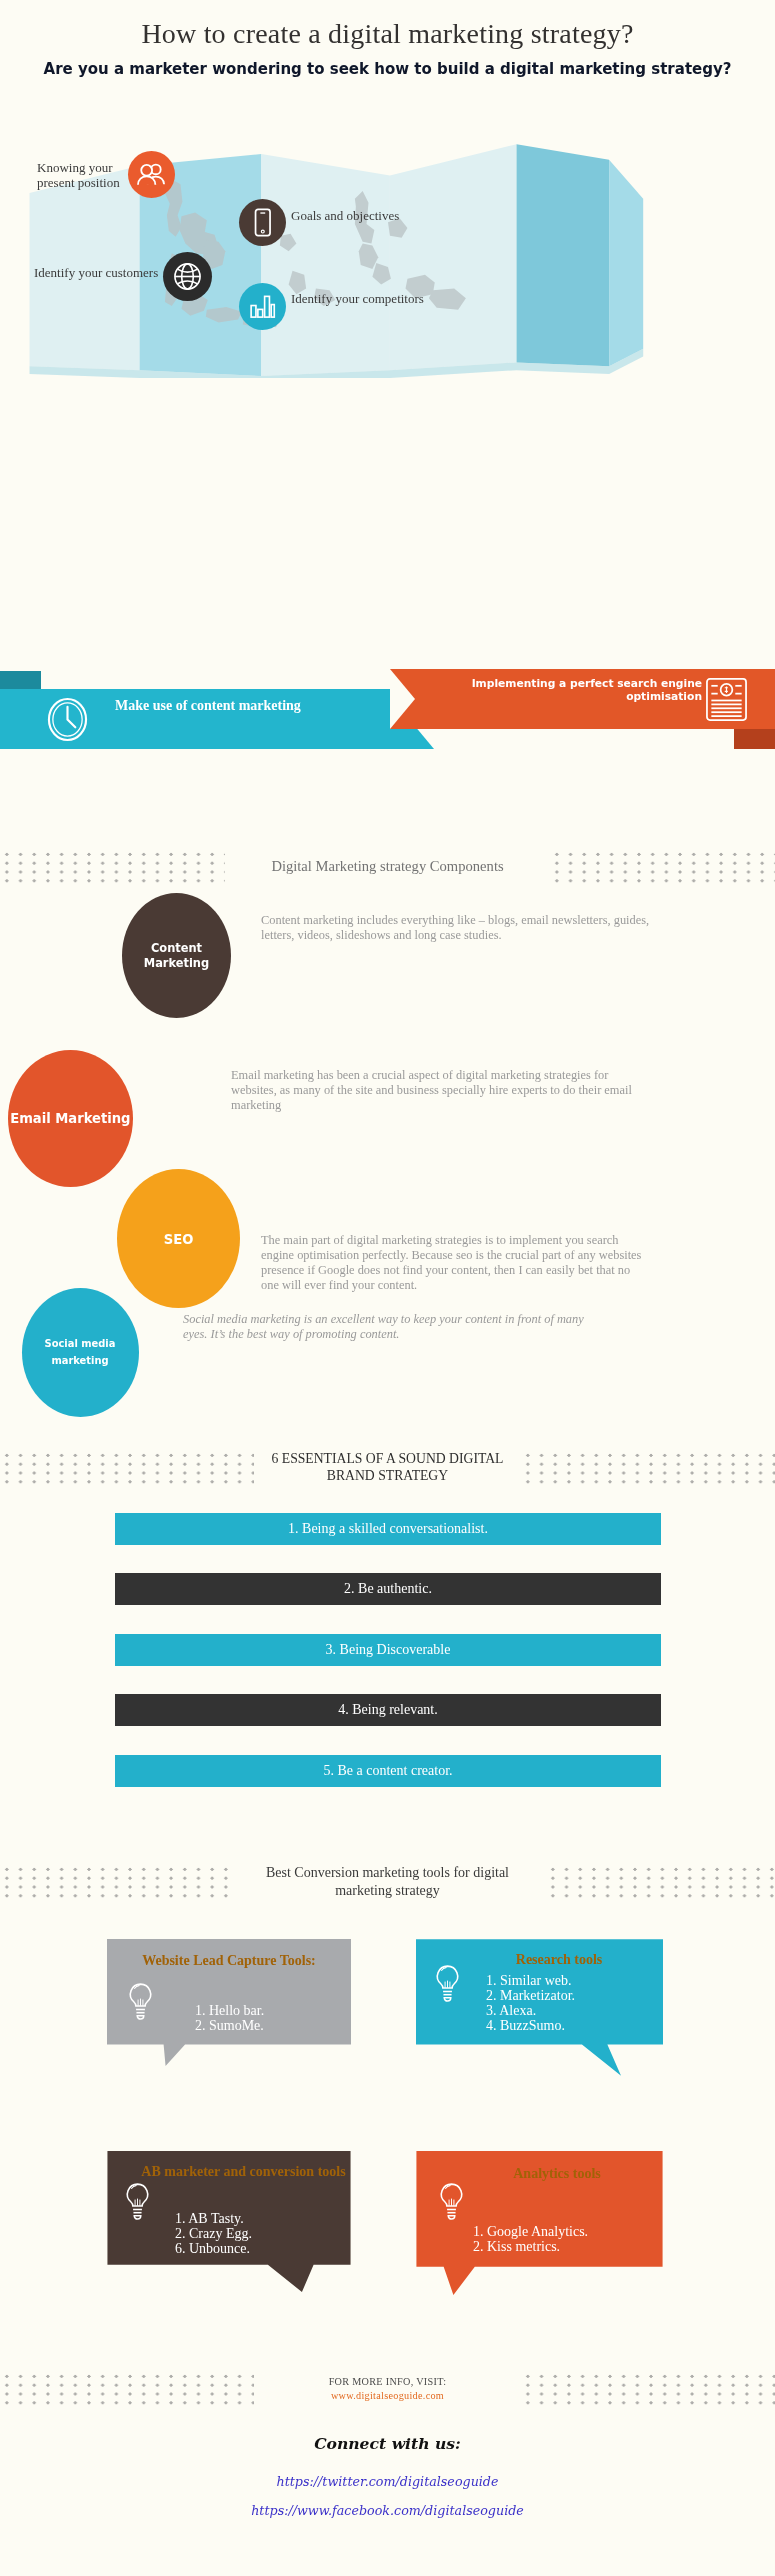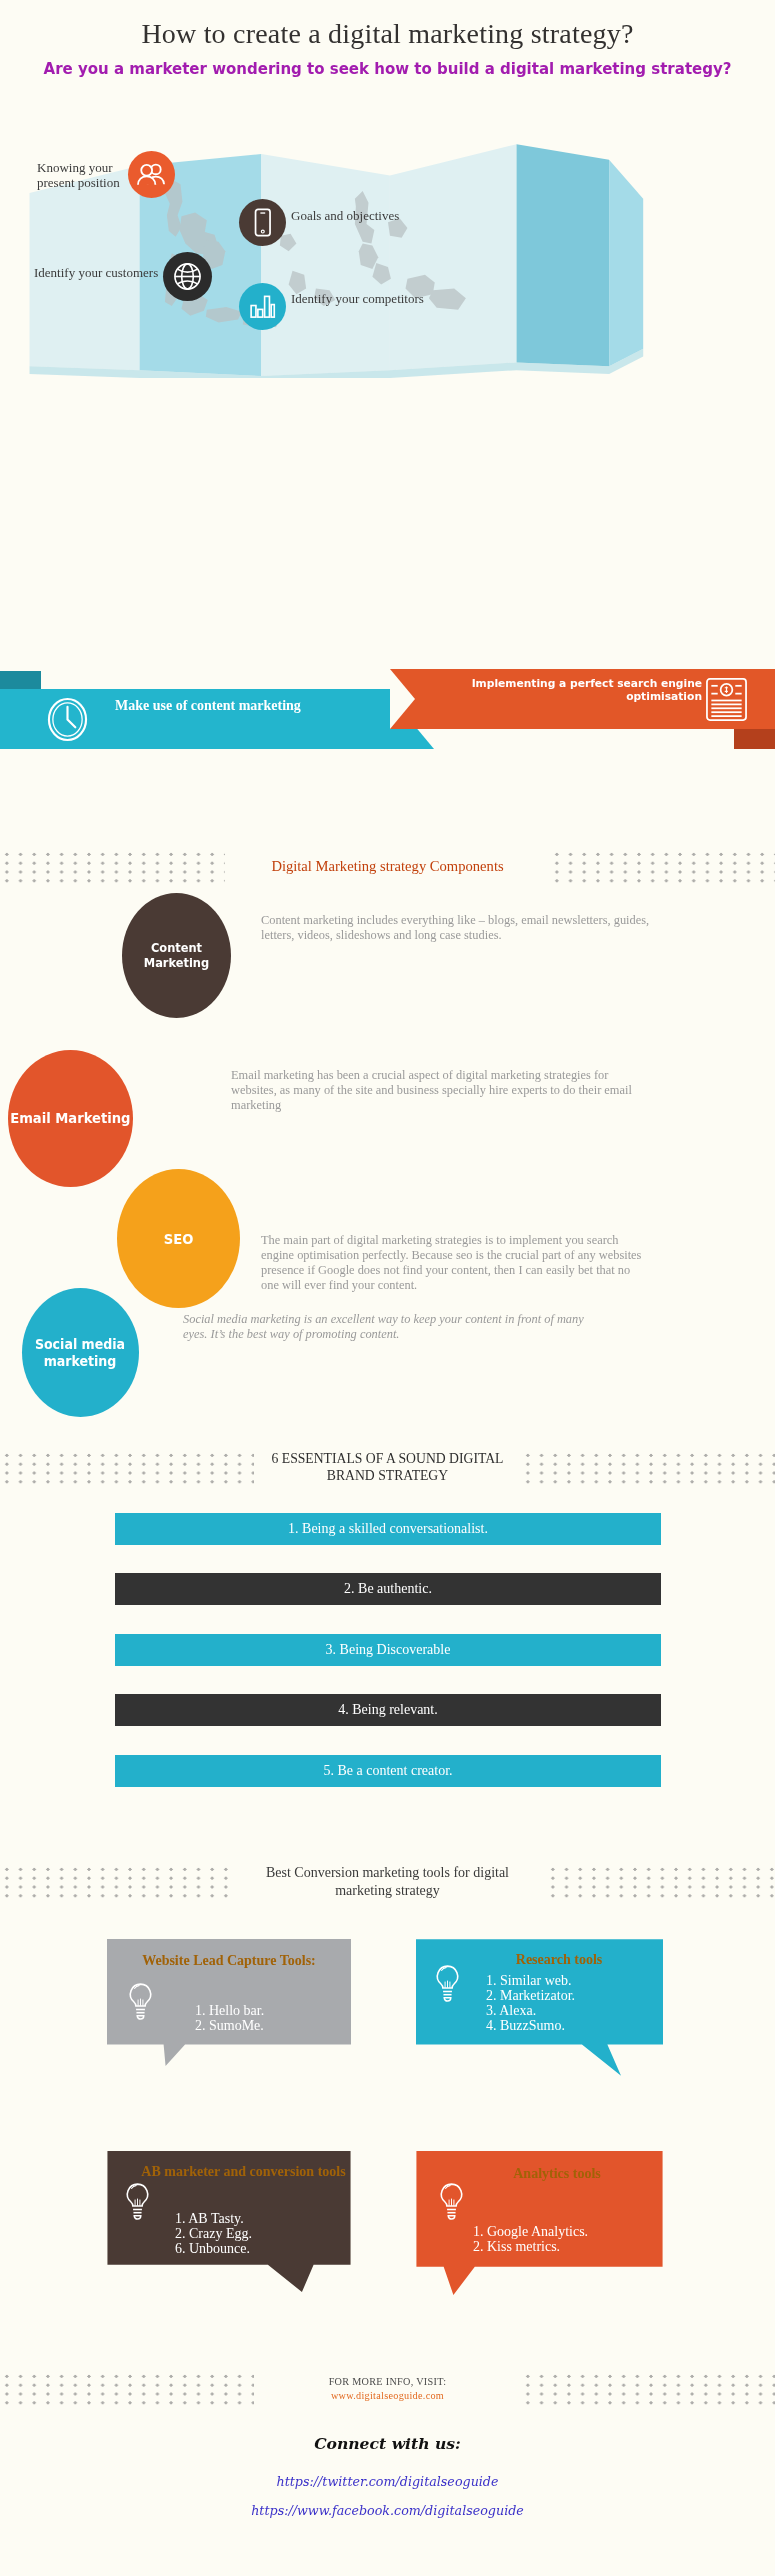--- a/index.html
+++ b/index.html
@@ -26,21 +26,21 @@
     color:#333130;
     letter-spacing:0.2px;
   }
   .hero-sub{
     position:absolute;left:0;top:60px;width:775px;
     text-align:center;
     font-family:"DejaVu Sans", sans-serif;
     font-size:15px;
     line-height:19.5px;
     font-weight:600;
-    color:#a21caf;
+    color:#0f172a;
   }
 
   
   .map-wrap{position:absolute;left:0;top:115px;width:775px;height:263px;}
   .map-svg{position:absolute;left:0;top:0;}
   .map-label{
     position:absolute;
     font-family:"Liberation Serif", serif;
     font-size:13px;
     line-height:15px;
@@ -275,40 +275,40 @@
         <line x1="6.5" y1="28" x2="37.5" y2="28"></line>
         <line x1="6.5" y1="32" x2="37.5" y2="32"></line>
         <line x1="6.5" y1="36" x2="37.5" y2="36"></line>
         <line x1="6.5" y1="40" x2="37.5" y2="40"></line>
       </svg>
     </div>
   </div>
 
   <div class="sec-head" style="top:845px;">
     <div class="dots dots-l"></div>
-    <div class="sec-head-title" style="font-size:14.6px;color:#c2410c;width:302px;">Digital Marketing strategy Components</div>
+    <div class="sec-head-title" style="font-size:14.6px;color:#737373;width:302px;">Digital Marketing strategy Components</div>
     <div class="dots dots-l"></div>
   </div>
 
   <div class="comp-ell" style="left:122px;top:893px;width:109px;height:125px;background:#4a3a34;font-size:12.7px;line-height:14.6px;">
     <span>Content Marketing</span>
   </div>
   <div class="comp-text" style="left:261px;top:913px;width:410px;">Content marketing includes everything like – blogs, email newsletters, guides, letters, videos, slideshows and long case studies.</div>
 
   <div class="comp-ell" style="left:7.8px;top:1050px;width:125px;height:137px;background:#e2552b;font-size:14.6px;line-height:18.5px;">
     <span>Email Marketing</span>
   </div>
   <div class="comp-text" style="left:231px;top:1068px;width:419px;">Email marketing has been a crucial aspect of digital marketing strategies for websites, as many of the site and business specially hire experts to do their email marketing</div>
 
   <div class="comp-ell" style="left:117px;top:1169px;width:123px;height:139px;background:#f5a11b;font-size:14.6px;">
     <span>SEO</span>
   </div>
   <div class="comp-text" style="left:261px;top:1233px;width:390px;">The main part of digital marketing strategies is to implement you search engine optimisation perfectly. Because seo is the crucial part of any websites presence if Google does not find your content, then I can easily bet that no one will ever find your content.</div>
 
-  <div class="comp-ell" style="left:21.5px;top:1288px;width:117px;height:129px;background:#23b0cb;font-size:14px;line-height:16.6px;padding:0 5.9px;box-sizing:border-box;">
+  <div class="comp-ell" style="left:21.5px;top:1288px;width:117px;height:129px;background:#23b0cb;font-size:11px;line-height:16.6px;padding:0 5.9px;box-sizing:border-box;">
     <span>Social media marketing</span>
   </div>
   <div class="comp-text" style="left:183px;top:1312px;width:410px;font-style:italic;">Social media marketing is an excellent way to keep your content in front of many eyes. It’s the best way of promoting content.</div>
 
   <div class="sec-head" style="top:1444px;height:47px;">
     <div class="dots dots-l"></div>
     <div class="sec-head-title" style="font-size:13.7px;line-height:16.6px;color:#2e2e2e;width:244px;">6 ESSENTIALS OF A SOUND DIGITAL BRAND STRATEGY</div>
     <div class="dots dots-l"></div>
   </div>
 

